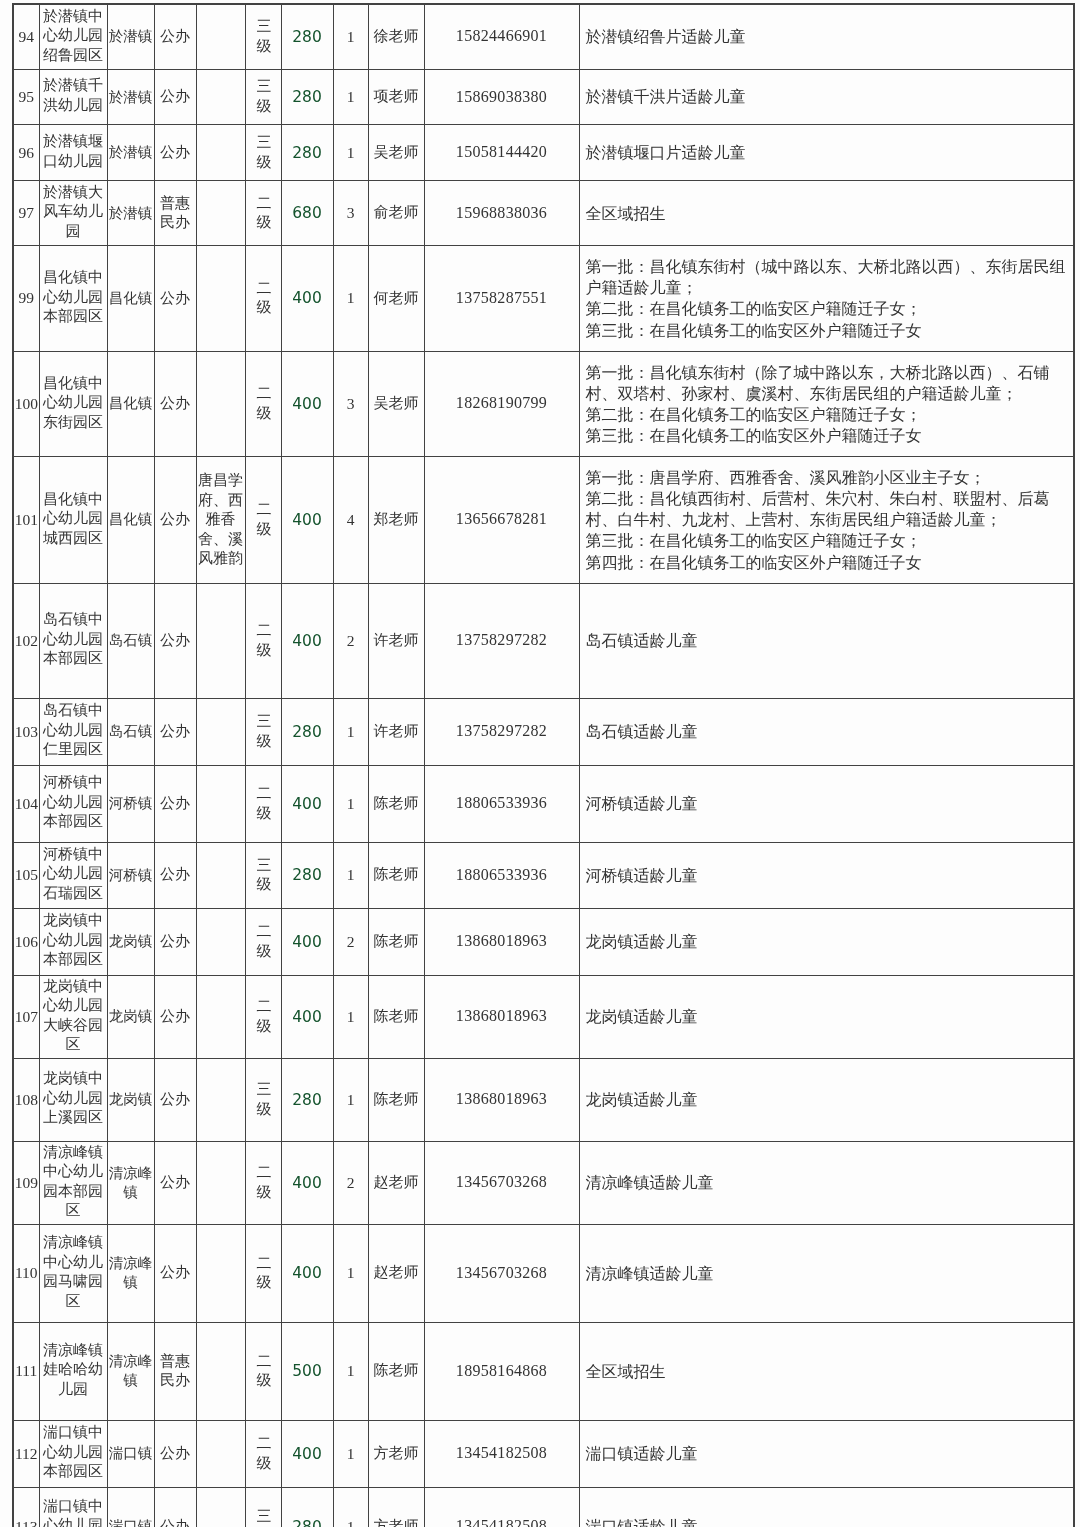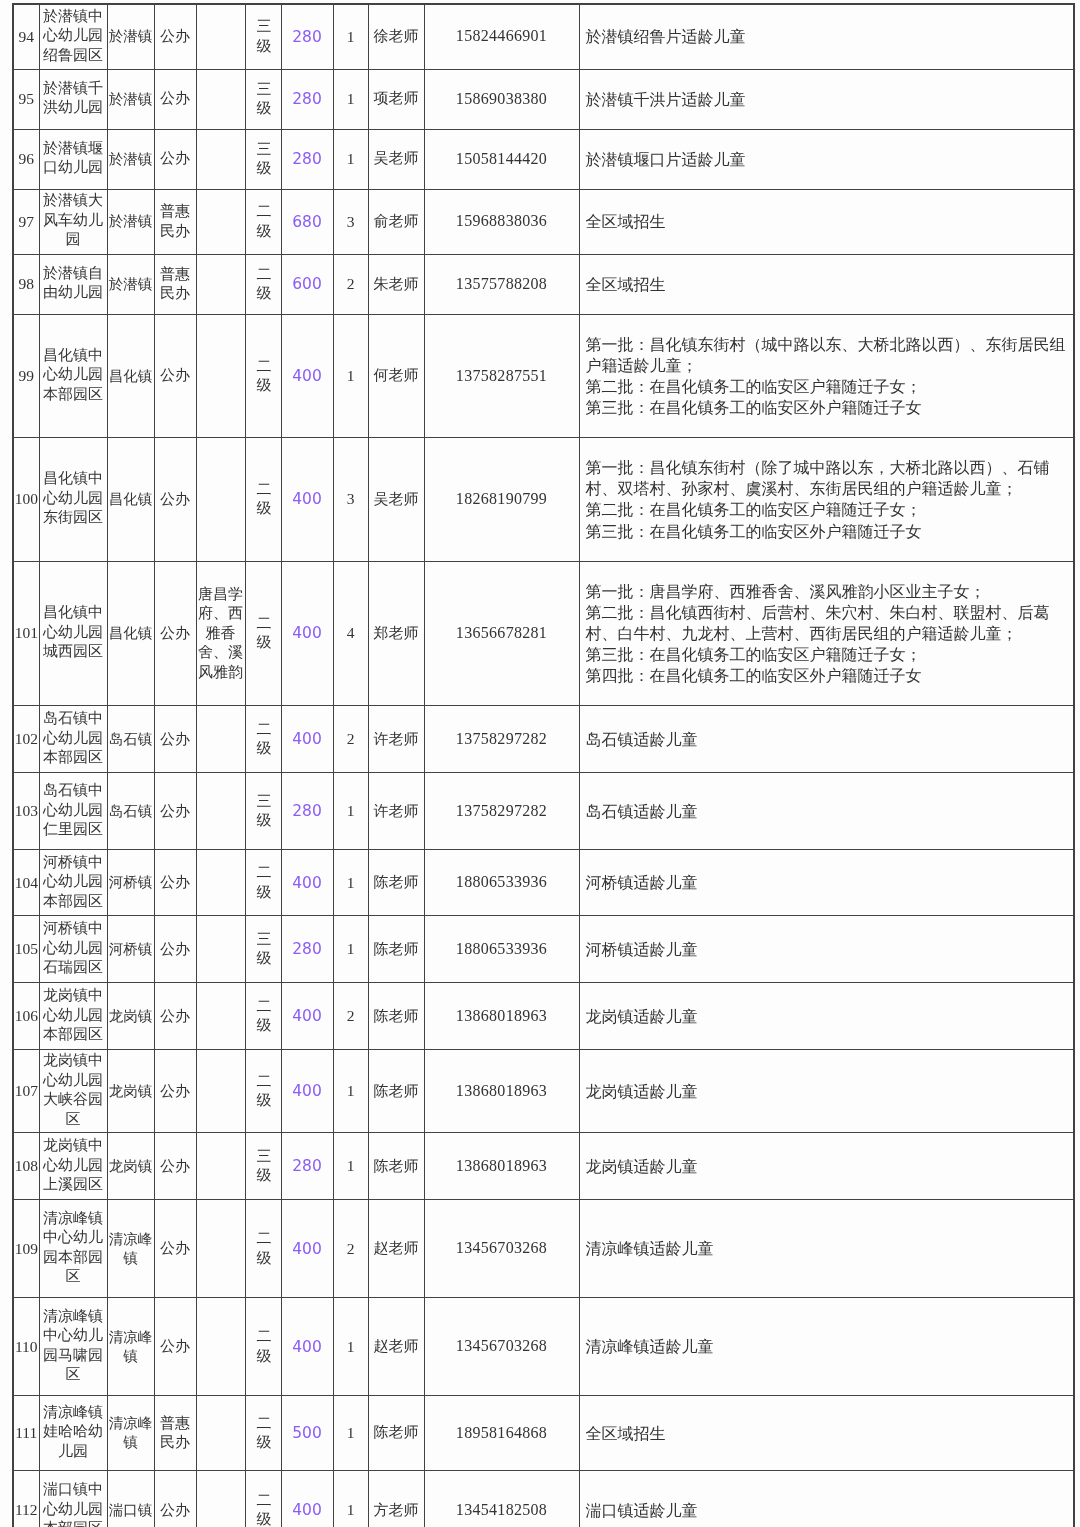--- a/index.html
+++ b/index.html
@@ -23,26 +23,26 @@
   col.w-phone{width:155px}col.w-scope{width:495px}
 
   td.c-no{font-size:15.5px;}
   td.c-name{padding:2px 2px;font-family:Liberation Mono, monospace;}
   td.c-town{font-size:14.5px;padding:18px 0;}
   td.c-nature{padding:2px 1px;}
   td.c-comm{padding:8px 1px;}
   td.c-grade{padding:2px 9px;text-align:right;}
   td.c-fee{
     font-family:"DejaVu Sans","Liberation Sans",sans-serif;
-    font-size:15.5px;color:#8b5cf6;
+    font-size:15.5px;color:#14532d;
   }
   td.c-count{font-size:15.5px;}
   td.c-phone{font-size:16px;letter-spacing:.3px;}
   td.c-scope{
-    text-align:left;padding:19px 6px;font-size:16px;
+    text-align:left;padding:10px 6px;font-size:16px;
     white-space:pre-line;line-height:1.32;
   }
   
   tr:nth-child(1){height:65px}  tr:nth-child(2){height:50px}
   tr:nth-child(3){height:53px}  tr:nth-child(4){height:65px}
   tr:nth-child(5){height:50px}  tr:nth-child(6){height:95px}
   tr:nth-child(7){height:98px}  tr:nth-child(8){height:115px}
   tr:nth-child(9){height:67px}  tr:nth-child(10){height:77px}
   tr:nth-child(11){height:66px} tr:nth-child(12){height:67px}
   tr:nth-child(13){height:67px} tr:nth-child(14){height:83px}
@@ -115,33 +115,20 @@
     <td class="c-nature">普惠民办</td>
     <td class="c-comm"></td>
     <td class="c-grade">二级</td>
     <td class="c-fee">680</td>
     <td class="c-count">3</td>
     <td class="c-teacher">俞老师</td>
     <td class="c-phone">15968838036</td>
     <td class="c-scope">全区域招生</td>
   </tr>
         <tr>
-    <td class="c-no">98</td>
-    <td class="c-name">於潜镇自由幼儿园</td>
-    <td class="c-town">於潜镇</td>
-    <td class="c-nature">普惠民办</td>
-    <td class="c-comm"></td>
-    <td class="c-grade">二级</td>
-    <td class="c-fee">600</td>
-    <td class="c-count">2</td>
-    <td class="c-teacher">朱老师</td>
-    <td class="c-phone">13575788208</td>
-    <td class="c-scope">全区域招生</td>
-  </tr>
-        <tr>
     <td class="c-no">99</td>
     <td class="c-name">昌化镇中心幼儿园本部园区</td>
     <td class="c-town">昌化镇</td>
     <td class="c-nature">公办</td>
     <td class="c-comm"></td>
     <td class="c-grade">二级</td>
     <td class="c-fee">400</td>
     <td class="c-count">1</td>
     <td class="c-teacher">何老师</td>
     <td class="c-phone">13758287551</td>
@@ -169,21 +156,21 @@
     <td class="c-name">昌化镇中心幼儿园城西园区</td>
     <td class="c-town">昌化镇</td>
     <td class="c-nature">公办</td>
     <td class="c-comm">唐昌学府、西雅香舍、溪风雅韵</td>
     <td class="c-grade">二级</td>
     <td class="c-fee">400</td>
     <td class="c-count">4</td>
     <td class="c-teacher">郑老师</td>
     <td class="c-phone">13656678281</td>
     <td class="c-scope">第一批：唐昌学府、西雅香舍、溪风雅韵小区业主子女；
-第二批：昌化镇西街村、后营村、朱穴村、朱白村、联盟村、后葛村、白牛村、九龙村、上营村、西街居民组的户籍适龄儿童；
+第二批：昌化镇西街村、后营村、朱穴村、朱白村、联盟村、后葛村、白牛村、九龙村、上营村、东街居民组户籍适龄儿童；
 第三批：在昌化镇务工的临安区户籍随迁子女；
 第四批：在昌化镇务工的临安区外户籍随迁子女</td>
   </tr>
         <tr>
     <td class="c-no">102</td>
     <td class="c-name">岛石镇中心幼儿园本部园区</td>
     <td class="c-town">岛石镇</td>
     <td class="c-nature">公办</td>
     <td class="c-comm"></td>
     <td class="c-grade">二级</td>

